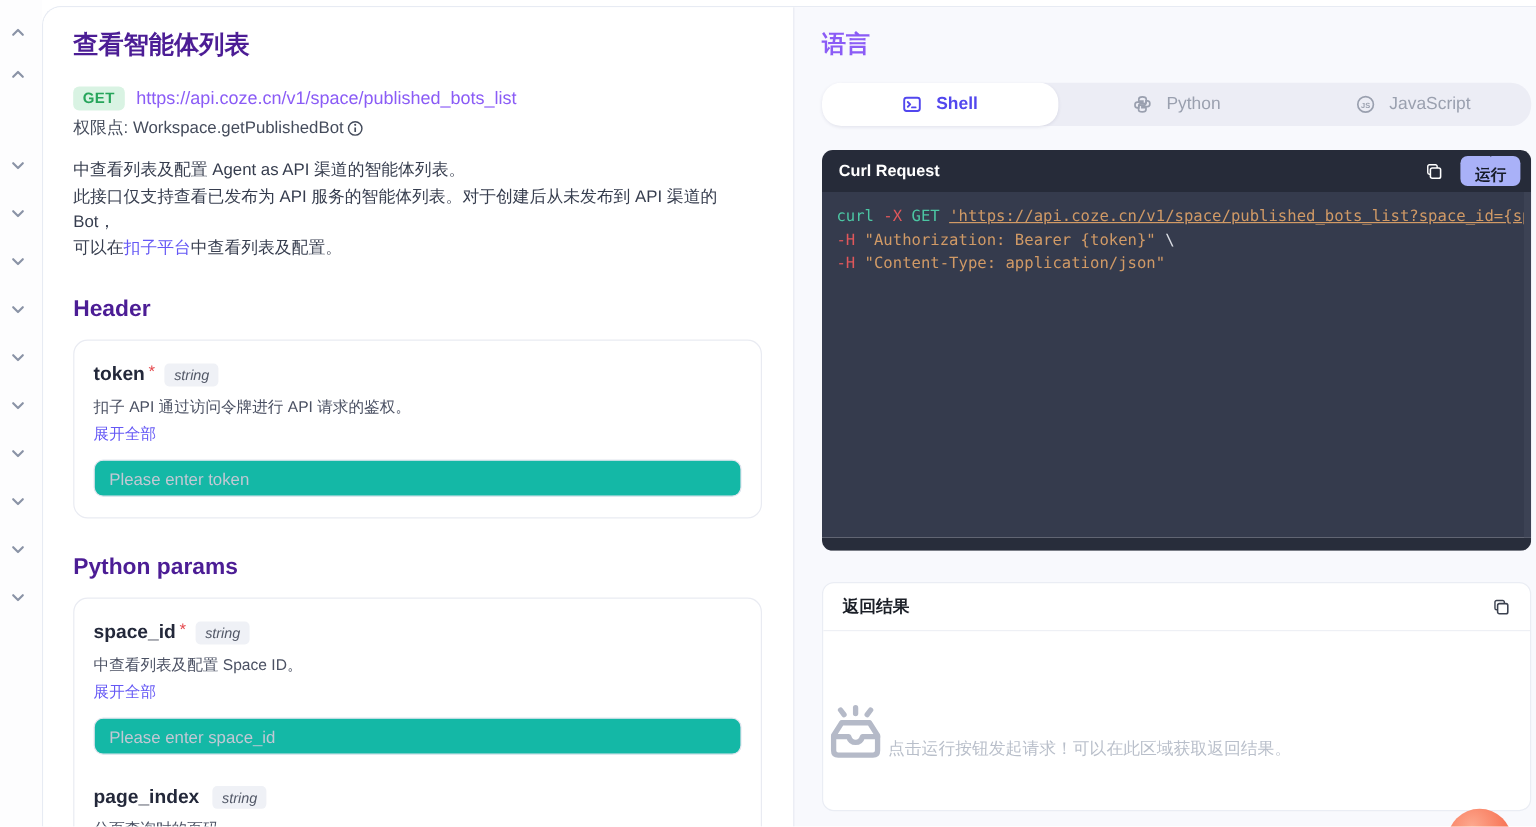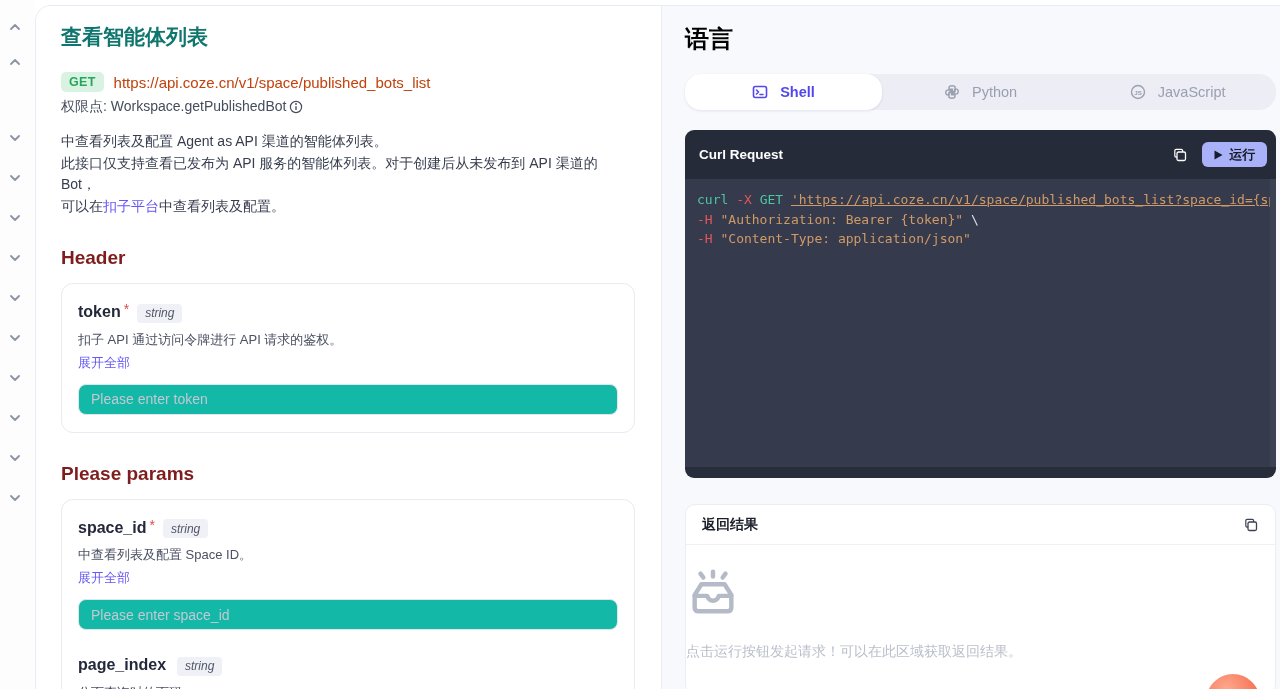--- a/index.html
+++ b/index.html
@@ -11,75 +11,75 @@
   .rail .chev { position:absolute; left:8px; width:14px; height:14px; color:#8a93a6; cursor:pointer; }
   .rail .chev svg { display:block; }
 
   
   .panel { position:absolute; left:35px; top:5px; right:0; bottom:0;
            border:1px solid #e7ebf3; border-right:none; border-bottom:none;
            border-radius:16px 0 0 0; display:flex; overflow:hidden; background:#fff; }
 
   
   .doc-col { width:625px; min-width:625px; padding:17px 26px 0 25px; background:#fff; }
-  .doc-title { font-size:21px; font-weight:700; color:#0f766e; }
+  .doc-title { font-size:21px; font-weight:700; color:#4c1d95; }
   .endpoint-row { margin-top:21px; display:flex; align-items:center; gap:10px; }
   .method-badge { background:#d9f3e3; color:#27a55b; font-weight:700; font-size:12.5px;
                   padding:3px 8px; border-radius:5px; letter-spacing:.3px; }
-  .endpoint-url { color:#c2410c; font-size:15px; }
+  .endpoint-url { color:#8b5cf6; font-size:15px; }
   .perm-row { margin-top:6px; color:#454c5c; font-size:14px; display:flex; align-items:center; gap:3px; }
   .info-icon { color:#454c5c; display:inline-flex; cursor:pointer; }
   .doc-desc { margin-top:15px; font-size:14px; color:#363d4e; line-height:21.5px; }
   .inline-link { color:#6558f5; cursor:pointer; }
-  .sec-heading { margin-top:30px; font-size:19px; font-weight:700; color:#7f1d1d; }
+  .sec-heading { margin-top:30px; font-size:19px; font-weight:700; color:#4c1d95; }
   .param-card { margin-top:14px; border:1px solid #e9ebf2; border-radius:12px; background:#fff;
                 padding:19px 16px 17px; }
   .param-group + .param-group { margin-top:26px; }
   .pname-row { display:flex; align-items:baseline; }
   .pname { font-size:16px; font-weight:700; color:#23283a; }
   .preq { color:#e5484d; font-size:14px; margin-left:3px; position:relative; top:-3px; }
   .ptype { margin-left:8px; background:#eff1f6; color:#515766; font-size:12px; padding:2.5px 8px; border-radius:4px;font-style:italic; }
   .pdesc { font-size:13px; color:#4b5163; margin-top:8px; }
   .pexpand { font-size:13px; color:#6558f5; margin-top:5px; display:inline-block; cursor:pointer; }
   .pinput { display:block; width:100%; margin-top:12px; height:31px; border:1px solid #e1e5ee;
             border-radius:8px; padding:0 12px; font-size:14px; color:#333a4a; outline:none;
             font-family:"Liberation Sans", sans-serif; background:#14b8a6; }
   .pinput::placeholder { color:#c2c8d4; }
 
   
   .try-col { flex:1; background:#f8f9fd; border-left:1px solid #e9ecf3; padding:17px 21px 0 23px; position:relative; }
-  .lang-title { font-size:24px; font-weight:700; color:#000000; }
+  .lang-title { font-size:20px; font-weight:700; color:#8b5cf6; }
   .tabbar { margin-top:19px; height:36px; background:#ecedf5; border-radius:17px; display:flex; }
   .tab { flex:1; display:flex; align-items:center; justify-content:center; gap:12px;
          font-size:14.5px; color:#9aa0af; cursor:pointer; border-radius:16px;text-align:right; }
   .tab.active { background:#fff; color:#5247ee; font-weight:700; box-shadow:0 1px 3px rgba(40,40,90,.10); }
   .tab .ticon { display:inline-flex; }
 
   .codeblock { margin-top:20px; border-radius:9px; overflow:hidden; }
-  .code-header { height:49px; background:#262b39; display:flex; align-items:center; padding:0 9px 0 14px; }
+  .code-header { height:35px; background:#262b39; display:flex; align-items:center; padding:0 9px 0 14px; }
   .code-title { color:#ffffff; font-size:13.5px; font-weight:700; flex:1; }
   .icon-btn { background:none; border:none; cursor:pointer; display:inline-flex; align-items:center; padding:4px; }
   .run-btn { margin-left:10px; background:#a9b1f8; color:#171c29; border:none; cursor:pointer;
              font-size:13px; font-weight:700; height:25px; padding:0 12px; border-radius:6px;
-             display:inline-flex; align-items:center; gap:6px; font-family:"Liberation Sans", sans-serif; }
+             display:inline-flex; align-items:center; gap:6px; font-family:"Liberation Sans", sans-serif;flex-direction:column; }
   .code-body { background:#353b4d; height:288px; padding:11px 0 0 12px; position:relative;
                font-family:"DejaVu Sans Mono", monospace; font-size:13px; line-height:19.5px;
                white-space:pre; overflow:hidden; color:#dcdfe6; }
   .code-vscroll { position:absolute; right:0; top:0; width:6px; height:100%; background:#3c4254; }
   .code-hscroll { height:11px; background:#282d3b; }
   .tok-cmd { color:#4cc6a3; }
   .tok-flag { color:#e0575b; }
   .tok-str { color:#d19a66; }
   .tok-url { color:#d19a66; text-decoration:underline; }
   .tok-plain { color:#dcdfe6; }
 
   .result-card { margin-top:26px; background:#fff; border:1px solid #eaedf4; border-radius:10px; overflow:hidden; }
   .result-header { height:40px; display:flex; align-items:center; padding:0 12px 0 16px; border-bottom:1px solid #eef0f5; }
   .result-title { font-size:14px; font-weight:700; color:#1b1f27; flex:1; }
-  .result-body { height:149px; display:flex; flex-direction:column; padding-top:23px; }
+  .result-body { height:149px; display:flex; flex-direction:row; align-items:center; padding-top:23px; }
   .empty-text { font-size:14px; color:#b9bfca; margin-top:23px; }
 
   .fab { position:absolute; left:1206px; top:674px; width:54px; height:54px; border-radius:50%;
          border:none; cursor:pointer; z-index:5;
          background:radial-gradient(circle at 38% 28%, #fda98f, #f66a4b 70%); }
 </style>
 </head>
 <body>
 
 <div class="screen">
@@ -182,21 +182,21 @@
             <span class="pname">token</span>
             <span class="preq">*</span>
             <span class="ptype">string</span>
           </div>
           <div class="pdesc">扣子 API 通过访问令牌进行 API 请求的鉴权。</div>
           <span class="pexpand">展开全部</span>
           <input class="pinput" placeholder="Please enter token" style="">
         </div>
       </div>
 
-      <h2 class="sec-heading">Please params</h2>
+      <h2 class="sec-heading">Python params</h2>
 
       <div class="param-card">
         <div class="param-group">
           <div class="pname-row">
             <span class="pname">space_id</span>
             <span class="preq">*</span>
             <span class="ptype">string</span>
           </div>
           <div class="pdesc">中查看列表及配置 Space ID。</div>
           <span class="pexpand">展开全部</span>

